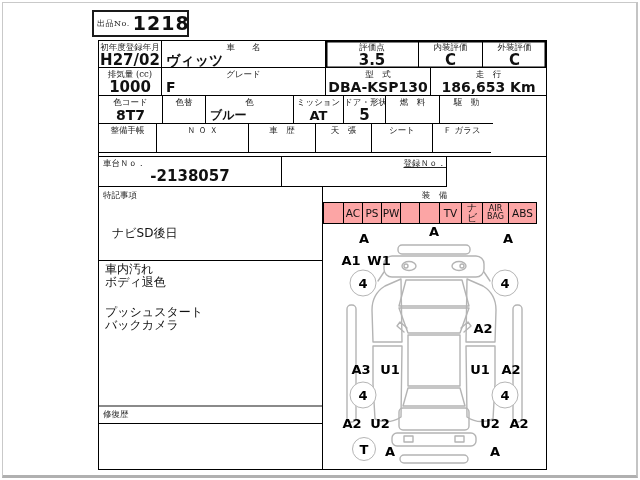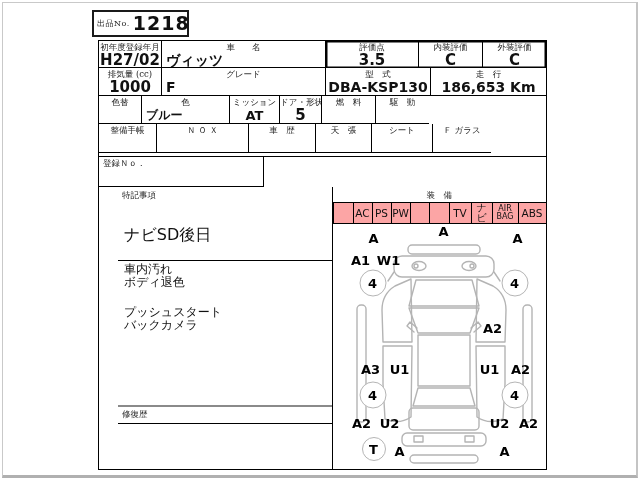--- a/index.html
+++ b/index.html
@@ -18,26 +18,26 @@
   .trow{display:flex;}
   .cell{box-sizing:border-box;border-right:1px solid #000;border-bottom:1px solid #000;overflow:hidden;}
   .cell.last{border-right:none;}
   .hdr{font-size:8.5px;line-height:12px;height:12px;text-align:center;
         font-family:"DejaVu Serif","Liberation Serif",serif;color:#222;white-space:nowrap;}
   .val{font-weight:bold;font-size:14px;text-align:center;line-height:15px;white-space:nowrap;}
   .val.left{text-align:left;padding-left:4px;}
   .eval-wrap{display:flex;box-shadow:inset 0 0 0 1.5px #000;box-sizing:border-box;}
   .spacer{height:3px;border-bottom:1px solid #000;}
   
-  .bottom{display:flex;height:283px;margin-left:19px;}
+  .bottom{display:flex;height:283px;}
   .bcol-left{width:224px;border-right:1px solid #000;position:relative;box-sizing:border-box;}
   .bcol-right{width:223px;position:relative;box-sizing:border-box;display:flex;flex-direction:column;}
   .sec-label{position:absolute;left:4px;top:3px;font-size:8.5px;
         font-family:"DejaVu Serif","Liberation Serif",serif;color:#222;}
-  .note1{position:absolute;left:6px;top:38px;font-size:16px;}
+  .note1{position:absolute;left:13px;top:38px;font-size:12px;}
   .div1{position:absolute;left:0;right:0;top:73px;border-top:1px solid #000;}
   .note2{position:absolute;left:6px;top:76px;font-size:12px;}
   .nl{min-height:13px;line-height:13px;}
   .nl:empty{min-height:17px;}
   .div2{position:absolute;left:0;right:0;top:218px;border-top:2px solid #8a8a8a;}
   .repair-label{position:absolute;left:4px;top:222px;font-size:8.5px;
         font-family:"DejaVu Serif","Liberation Serif",serif;color:#222;}
   .div3{position:absolute;left:0;right:0;top:236px;border-top:1px solid #000;}
   
   .equip-label{height:15px;line-height:16px;text-align:center;font-size:8.5px;
@@ -108,20 +108,24 @@
         <div class="hdr">型　式</div>
         <div class="val">DBA-KSP130</div>
       </div>
       <div class="cell last" style="width:115px;height:28px;">
         <div class="hdr">走　行</div>
         <div class="val">186,653 Km</div>
       </div>
     </div>
 
     <div class="trow">
+      <div class="cell" style="width:64px;height:28px;">
+        <div class="hdr">色コード</div>
+        <div class="val">8T7</div>
+      </div>
       <div class="cell" style="width:43px;height:28px;">
         <div class="hdr">色替</div>
         <div class="val"></div>
       </div>
       <div class="cell" style="width:88px;height:28px;">
         <div class="hdr">色</div>
         <div class="val left" style="font-size:12px;">ブルー</div>
       </div>
       <div class="cell" style="width:50px;height:28px;">
         <div class="hdr">ミッション</div>
@@ -164,22 +168,26 @@
       </div>
       <div class="cell last" style="width:58px;height:29px;">
         <div class="hdr">Ｆ ガラス</div>
         <div class="val"></div>
       </div>
     </div>
 
     <div class="spacer"></div>
 
     <div class="trow">
+      <div class="cell" style="width:183px;height:30px;">
+        <div class="hdr" style="text-align:left;padding-left:4px;">車台Ｎｏ．</div>
+        <div class="val" style="font-size:15px;">-2138057</div>
+      </div>
       <div class="cell" style="width:165px;height:30px;">
-        <div class="hdr" style="text-align:left;padding-left:4px;">登録Ｎｏ．</div>
+        <div class="hdr" style="text-align:right;padding-left:4px;text-decoration:underline;">登録Ｎｏ．</div>
         <div class="val"></div>
       </div>
     </div>
 
     <div class="bottom">
 
       <div class="bcol-left">
         <div class="sec-label">特記事項</div>
         <div class="note1">ナビSD後日</div>
         <div class="div1"></div>

